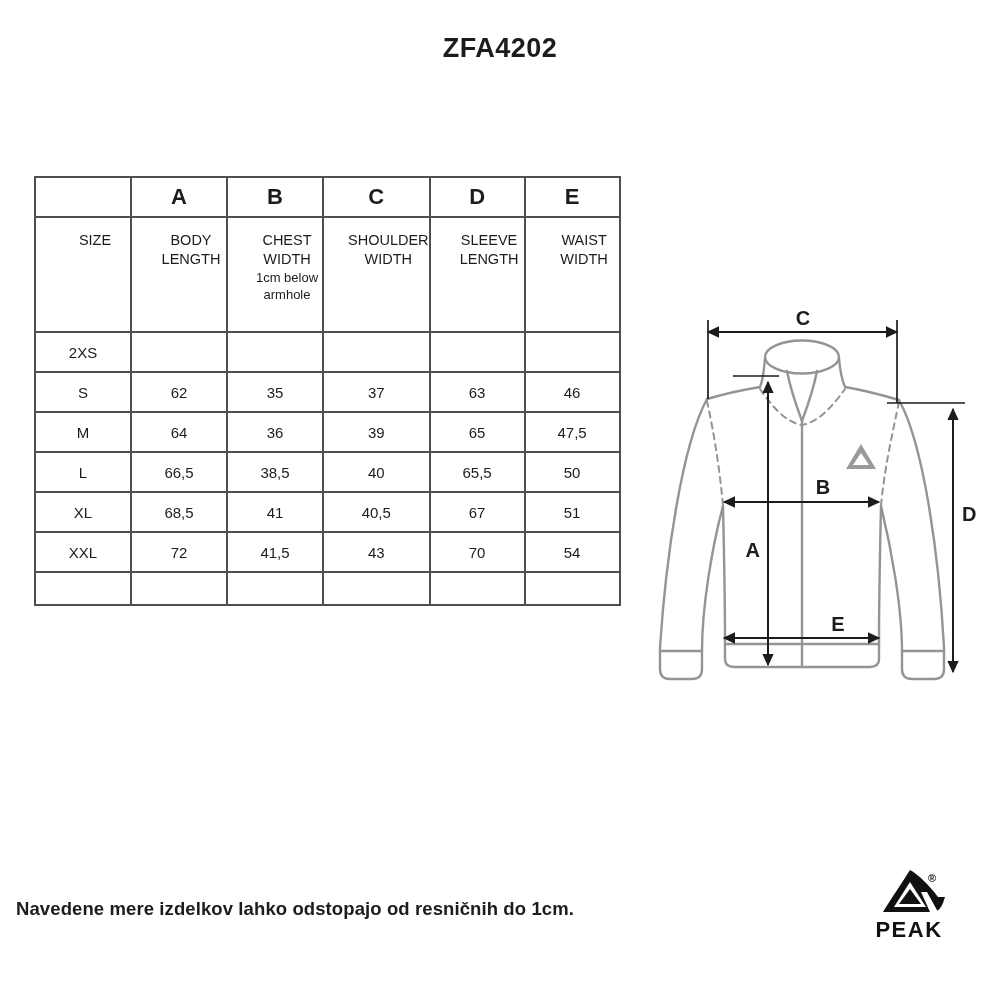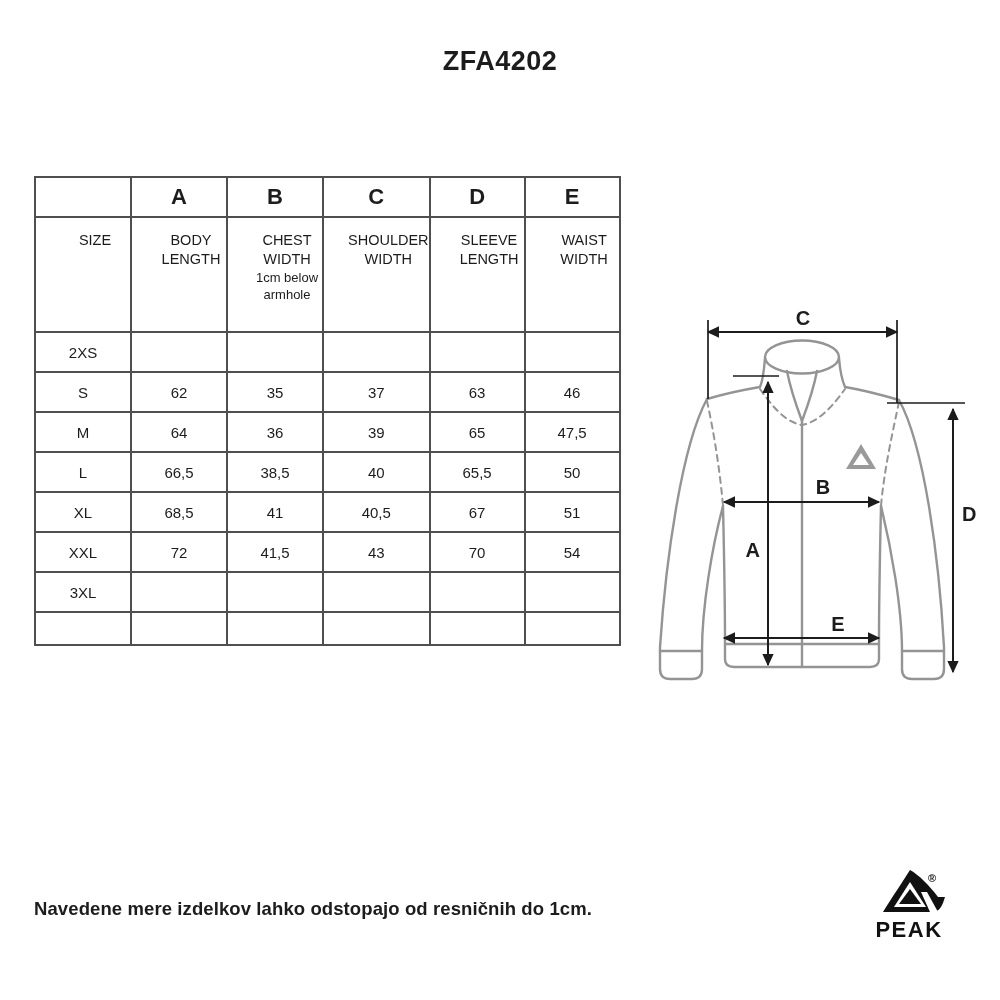--- a/index.html
+++ b/index.html
@@ -2,40 +2,40 @@
 <html><head>
 <meta charset="utf-8">
 <style>
   html,body{margin:0;padding:0;}
   body{
     width:1000px;height:1000px;position:relative;background:#ffffff;
     font-family:"Liberation Sans", sans-serif;color:#1c1c1c;overflow:hidden;
   }
   .page-title{
     position:absolute;top:33px;left:0;width:1000px;text-align:center;
-    font-size:27px;font-weight:bold;letter-spacing:.5px;margin-top:13px;
+    font-size:27px;font-weight:bold;letter-spacing:.5px;
   }
   
   table.size-table{
     position:absolute;left:34px;top:176px;border-collapse:collapse;table-layout:fixed;
   }
   .size-table th,.size-table td{
     border:2px solid #4f4f4f;text-align:center;vertical-align:middle;
     padding:0;font-weight:normal;
   }
   .size-table tr.letters th{height:38px;font-size:22px;font-weight:bold;}
   .size-table tr.names th{
     height:100px;vertical-align:top;padding-top:13px;font-size:14.5px;line-height:1.32;padding-left:24px;
   }
   .size-table tr.names th .note{display:block;font-size:13px;}
   .size-table tbody td{height:38px;font-size:15px;}
   .size-table tbody tr.short td{height:31px;}
   
   .footnote{
-    position:absolute;left:34px;top:898px;font-size:18.5px;font-weight:bold;letter-spacing:.1px;
+    position:absolute;left:16px;top:898px;font-size:18.5px;font-weight:bold;letter-spacing:.1px;
   }
   
   .diagram{position:absolute;left:640px;top:295px;}
   .g{stroke:#949494;stroke-width:2.4;fill:none;stroke-linecap:round;stroke-linejoin:round;}
   .gd{stroke:#949494;stroke-width:2;fill:none;stroke-dasharray:6 5;stroke-linecap:round;}
   .dim{stroke:#1c1c1c;stroke-width:2;fill:none;}
   .ext{stroke:#1c1c1c;stroke-width:1.7;fill:none;}
   .dimlbl{font-family:"Liberation Sans",sans-serif;font-size:20px;font-weight:bold;fill:#1c1c1c;}
   
   .brand-logo{position:absolute;left:868px;top:866px;width:90px;height:82px;}
@@ -115,28 +115,20 @@
       <td>51</td>
     </tr>
     <tr>
       <td>XXL</td>
       <td>72</td>
       <td>41,5</td>
       <td>43</td>
       <td>70</td>
       <td>54</td>
     </tr>
-    <tr>
-      <td>3XL</td>
-      <td></td>
-      <td></td>
-      <td></td>
-      <td></td>
-      <td></td>
-    </tr>
     <tr class="short">
       <td></td>
       <td></td>
       <td></td>
       <td></td>
       <td></td>
       <td></td>
     </tr>
   </tbody>
 </table>

